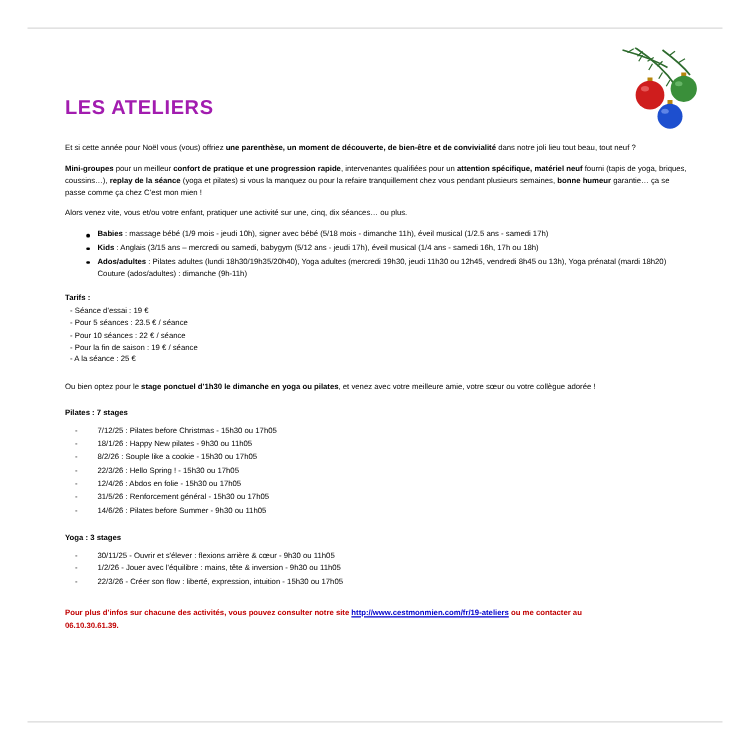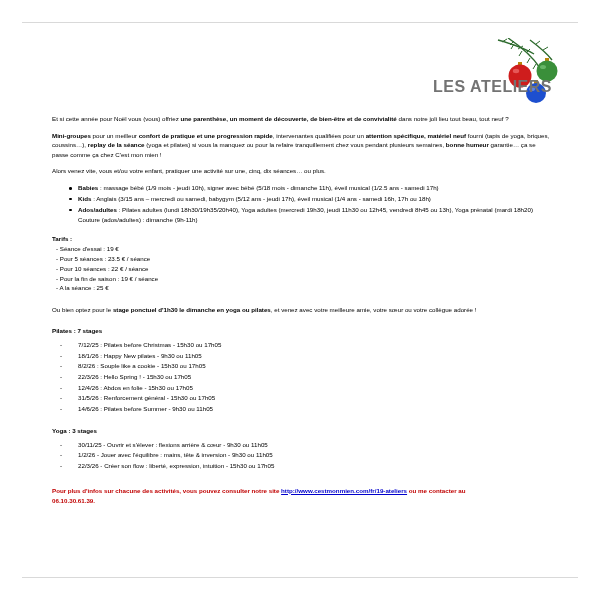--- a/index.html
+++ b/index.html
@@ -32,22 +32,22 @@
     left: 22px; right: 22px; bottom: 22px;
     border-bottom: 1px solid #d9d9d9;
   }
   .content {
     position: absolute;
     left: 52px;
     top: 60px;
     width: 500px;
   }
   .title {
-    text-align: right;
-    color: #737373;
+    text-align: left;
+    color: #a21caf;
     font-weight: bold;
     font-size: 16px;
     letter-spacing: 0.5px;
     margin: 18px 0 18px 0;
   }
   p, .para {
     font-size: 6.2px;
     line-height: 1.55;
     margin: 0 0 7px 0;
     text-align: left;

